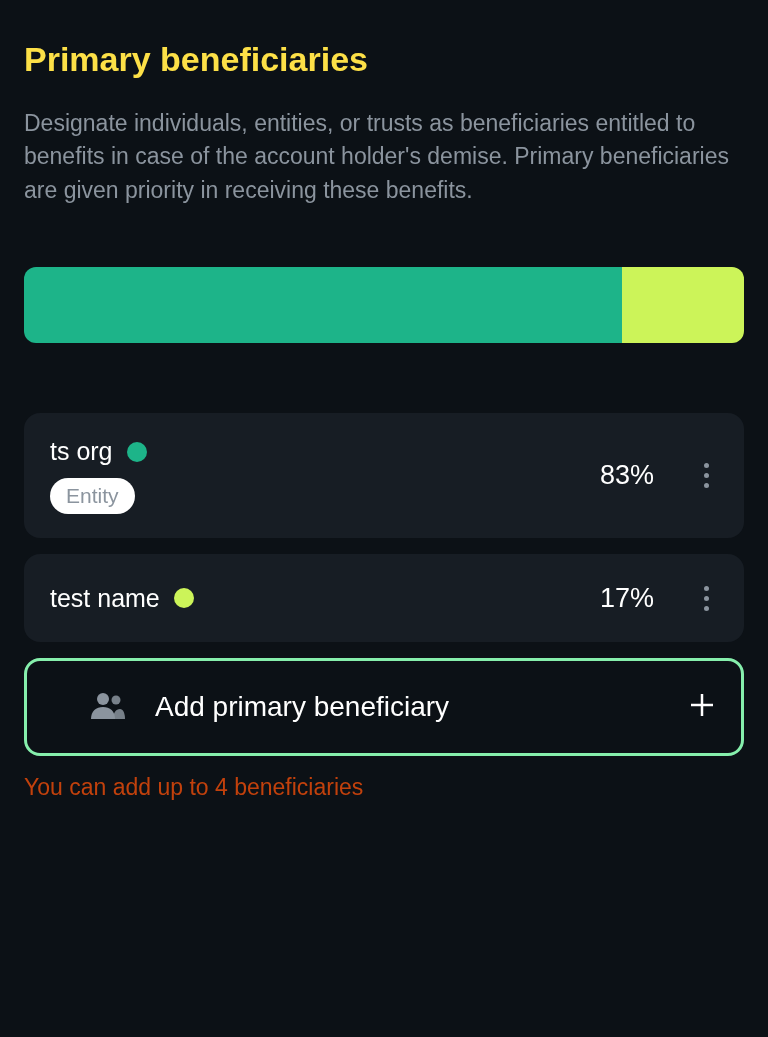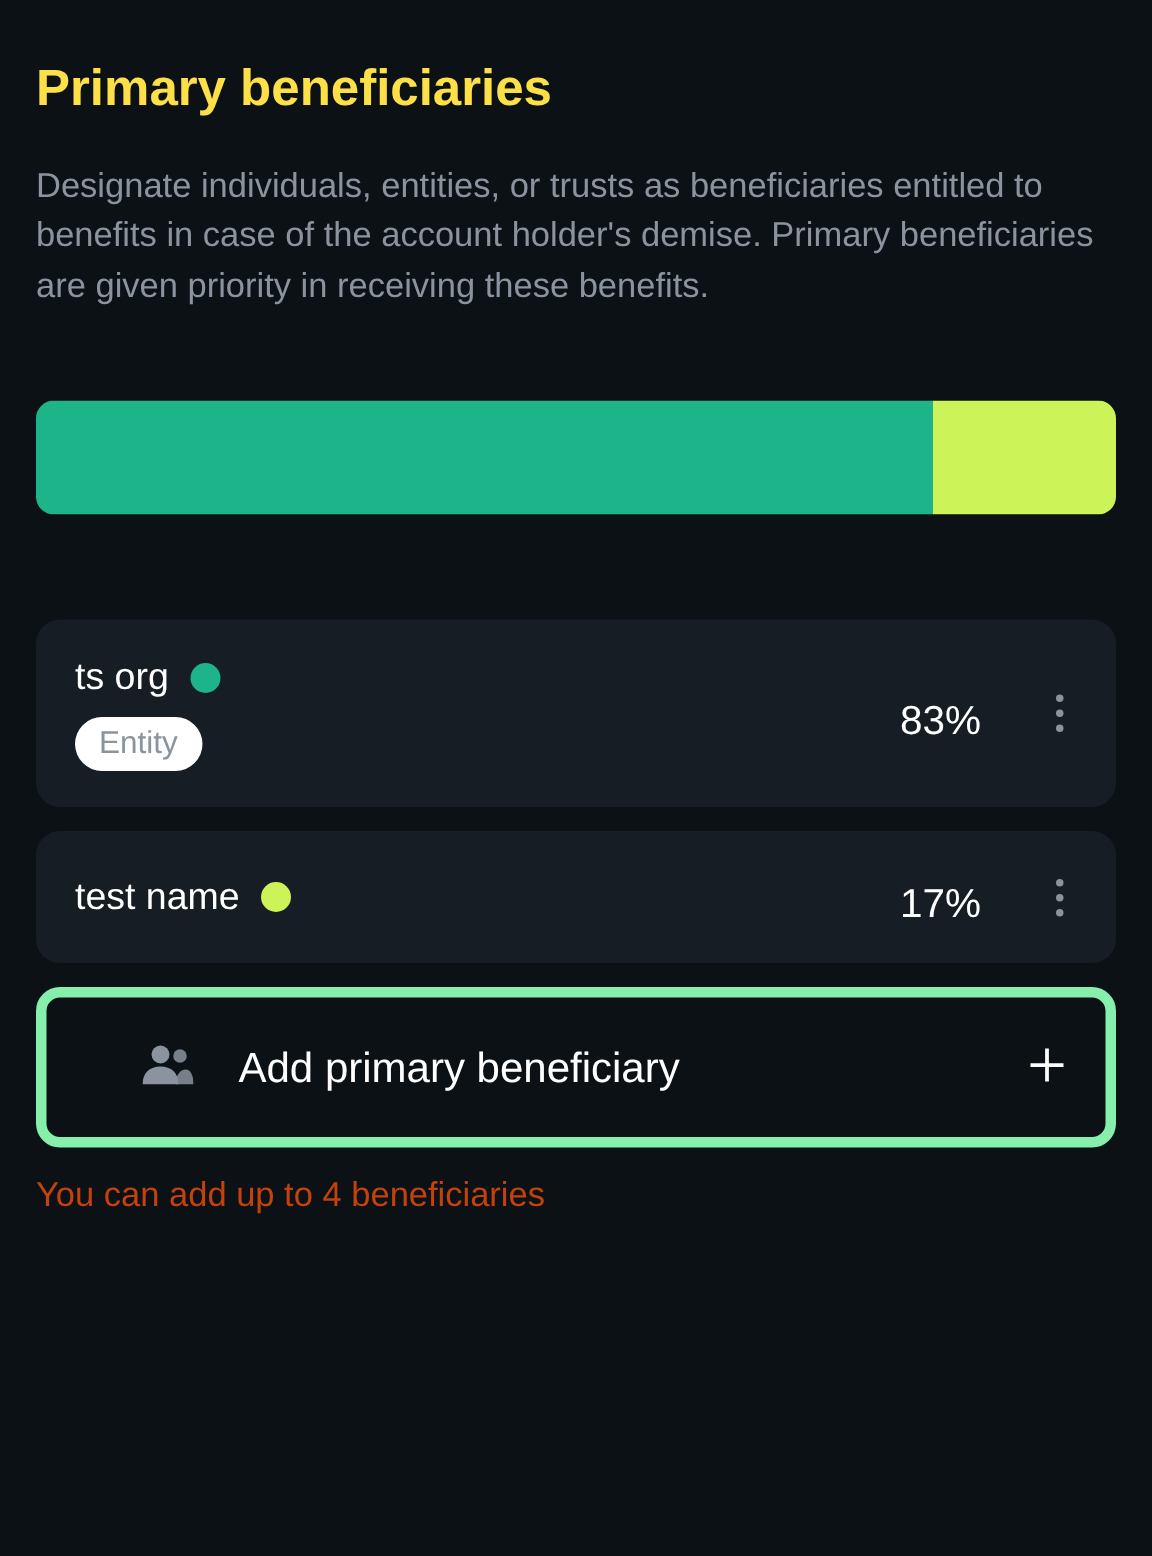--- a/index.html
+++ b/index.html
@@ -75,21 +75,21 @@
       display: inline-block;
       background: #ffffff;
       color: #8b949e;
       font-size: 21px;
       padding: 6px 16px;
       border-radius: 18px;
       width: fit-content;
     }
     .beneficiary-right {
       display: flex;
-      align-items: flex-end;
+      align-items: center;
       gap: 40px;
     }
     .beneficiary-percent {
       font-size: 27px;
       font-weight: 500;
       color: #fff;
     }
     .more-button {
       display: flex;
       flex-direction: column;
@@ -100,21 +100,21 @@
       height: 40px;
       cursor: pointer;
     }
     .more-dot {
       width: 5px;
       height: 5px;
       border-radius: 50%;
       background: #8b949e;
     }
     .add-button {
-      border: 7px solid #86efac;
+      border: 3px solid #86efac;
       border-radius: 16px;
       padding: 30px 26px 30px 64px;
       display: flex;
       align-items: center;
       justify-content: space-between;
       cursor: pointer;
       margin-top: 14px;
       margin-bottom: 18px;
     }
     .add-button-left {

